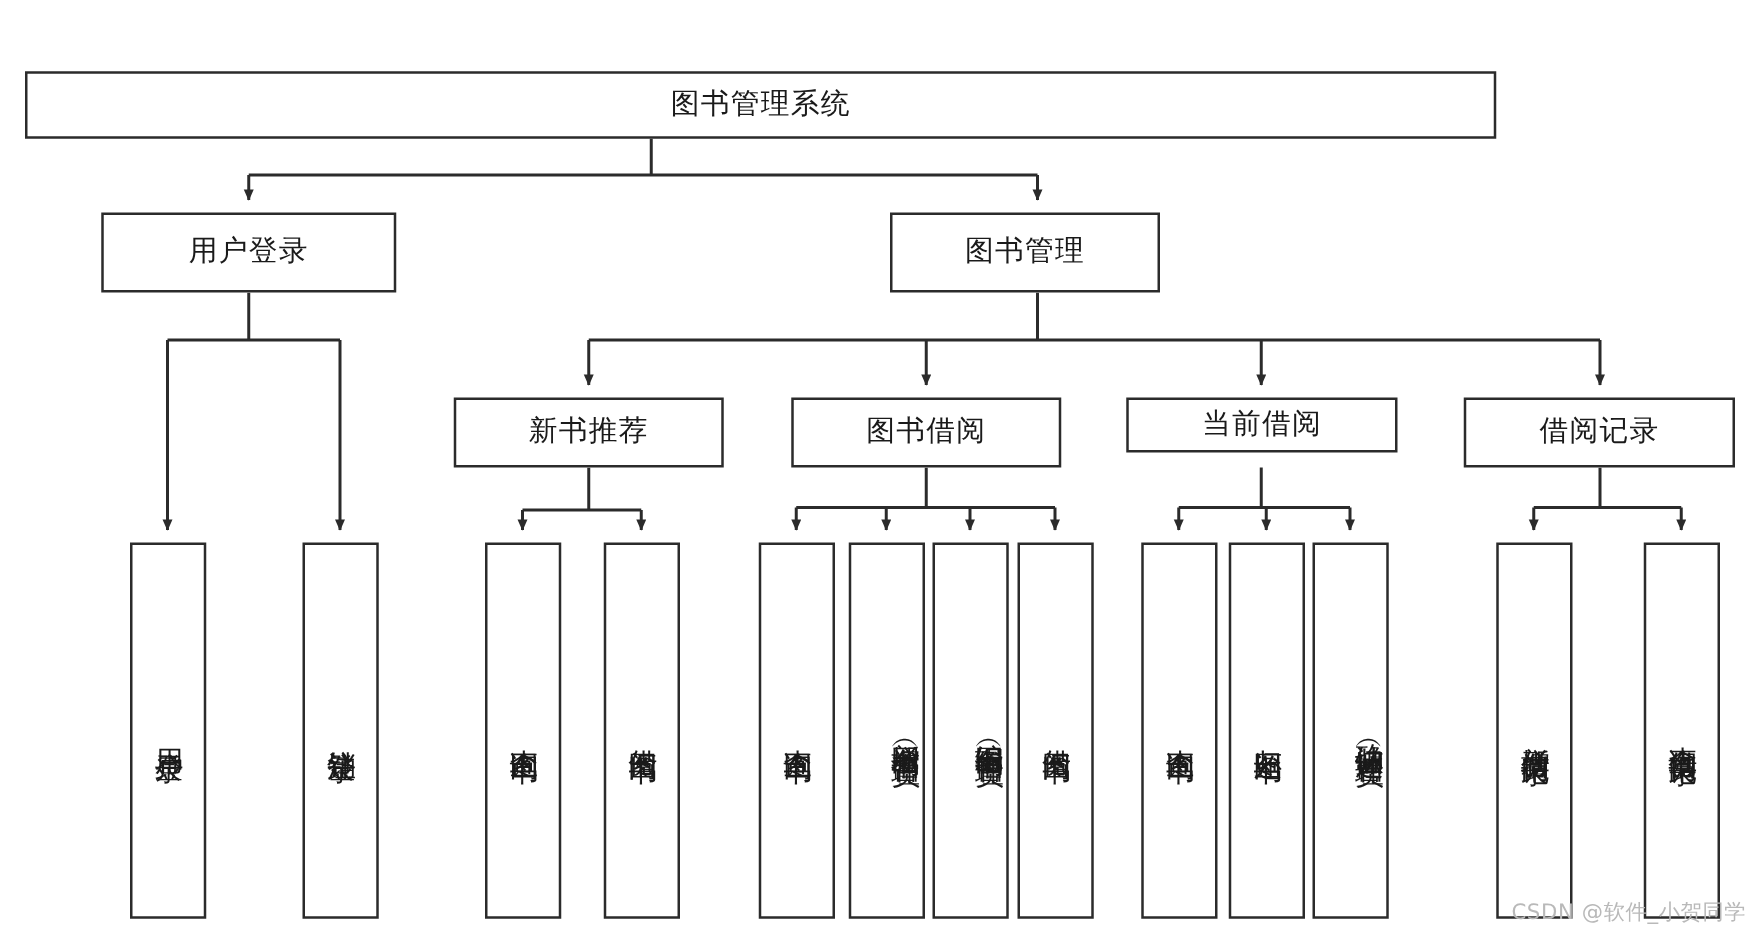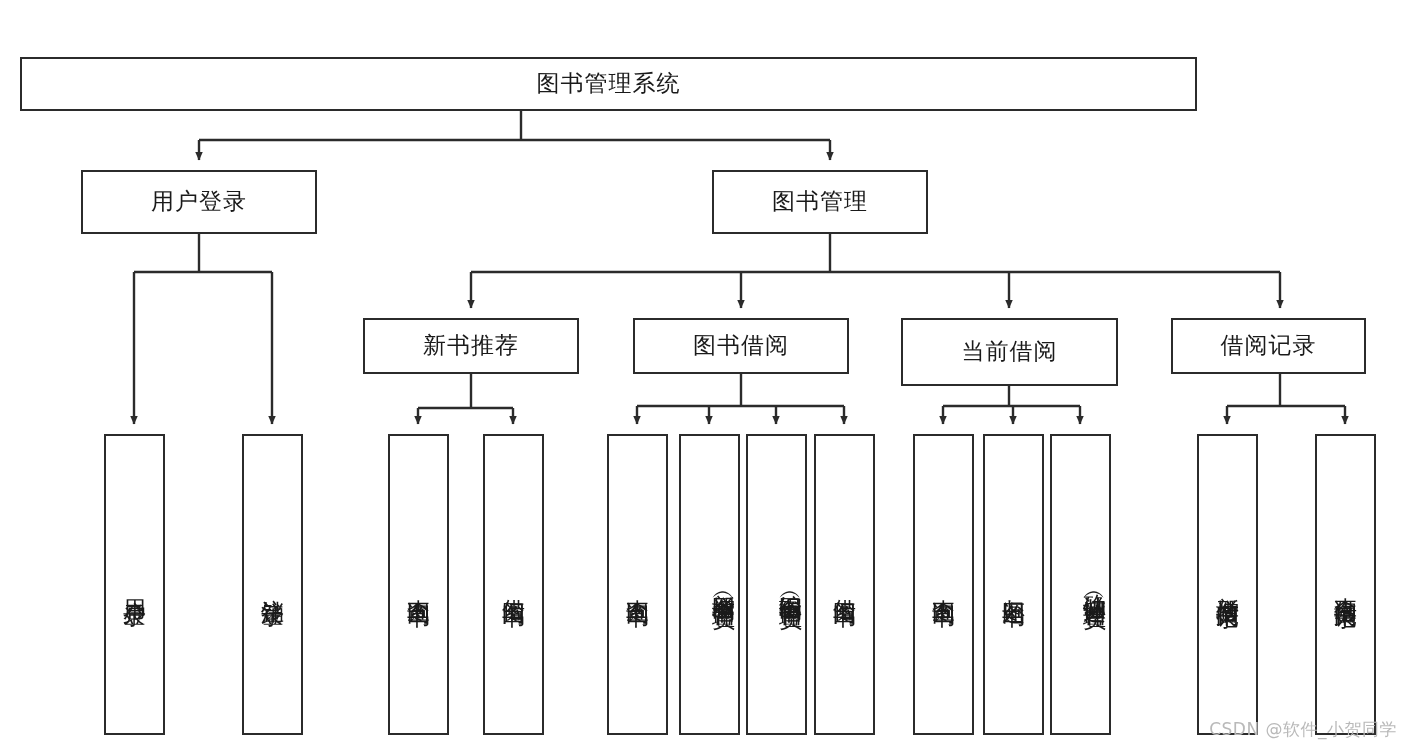--- a/index.html
+++ b/index.html
@@ -137,24 +137,24 @@
   <div class="node horizontal" style="left:712px; top:170px; width:216px; height:64px;">
     <span>图书管理</span>
   </div>
 
   <div class="node horizontal" style="left:363px; top:318px; width:216px; height:56px;">
     <span>新书推荐</span>
   </div>
   <div class="node horizontal" style="left:633px; top:318px; width:216px; height:56px;">
     <span>图书借阅</span>
   </div>
-  <div class="node horizontal" style="left:901px; top:318px; width:217px; height:68px;">
+  <div class="node horizontal" style="left:901px; top:318px; width:217px; height:44px;">
     <span>当前借阅</span>
   </div>
-  <div class="node horizontal" style="left:1171px; top:318px; width:195px; height:56px;">
+  <div class="node horizontal" style="left:1171px; top:318px; width:217px; height:56px;">
     <span>借阅记录</span>
   </div>
 
   <div class="node vertical vcenter" style="left:104px; top:434px; width:61px; height:301px;">
     <span class="vlabel">用户登录</span>
   </div>
   <div class="node vertical vcenter" style="left:242px; top:434px; width:61px; height:301px;">
     <span class="vlabel">注销登录</span>
   </div>
 

